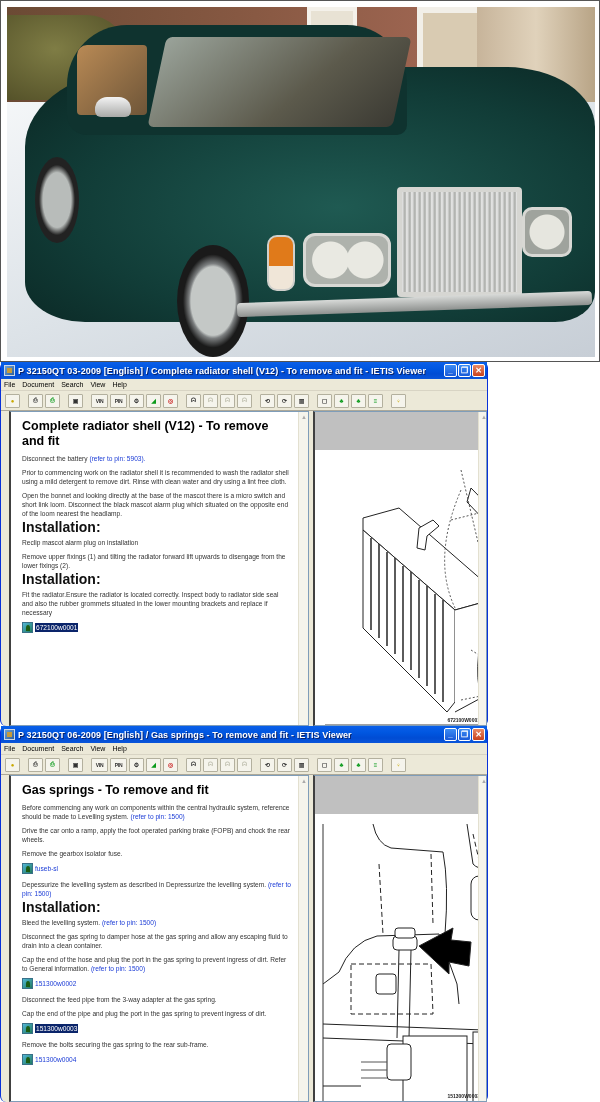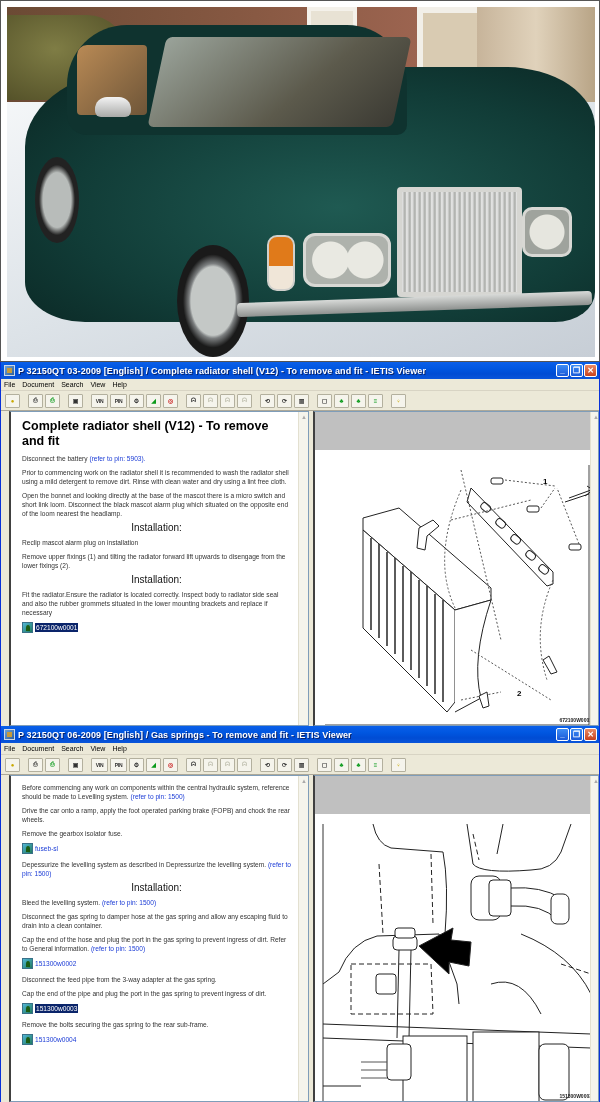--- a/index.html
+++ b/index.html
@@ -21,21 +21,21 @@
   .ph-grille { position: absolute; left: 390px; top: 180px; width: 125px; height: 110px; background: repeating-linear-gradient(90deg, #e8e8e8 0px, #a8aaa6 3px, #f4f4f4 5px); border: 5px solid #d6d6d2; border-radius: 4px; }
   .ph-headlamp1 { position: absolute; left: 296px; top: 226px; width: 88px; height: 54px; background: radial-gradient(circle at 30% 50%, #e9e9e2 0 18px, transparent 19px), radial-gradient(circle at 72% 50%, #e9e9e2 0 18px, transparent 19px), #aeb2ac; border: 3px solid #d8d8d4; border-radius: 12px; }
   .ph-headlamp2 { position: absolute; left: 515px; top: 200px; width: 50px; height: 50px; background: radial-gradient(circle, #e6e6df 0 17px, #9fa39d 18px); border: 3px solid #d8d8d4; border-radius: 10px; }
   .ph-indicator { position: absolute; left: 260px; top: 228px; width: 28px; height: 56px; background: linear-gradient(#e07a1a 0 55%, #f0e6d8 55%); border: 2px solid #d0d0cc; border-radius: 10px; }
   .ph-wheel1 { position: absolute; left: 170px; top: 238px; width: 72px; height: 112px; background: radial-gradient(ellipse at 50% 50%, #c4c8c6 0 22px, #7c7f80 24px, #1a1a1a 30px); border-radius: 50%; }
   .ph-wheel2 { position: absolute; left: 28px; top: 150px; width: 44px; height: 86px; background: radial-gradient(ellipse at 50% 50%, #b8bcba 0 14px, #222 18px); border-radius: 50%; }
   .ph-bumper { position: absolute; left: 230px; top: 290px; width: 355px; height: 14px; background: linear-gradient(#d8dad8, #8e918f); border-radius: 4px; transform: rotate(-2deg); }
   .ph-mirror { position: absolute; left: 88px; top: 90px; width: 36px; height: 20px; background: linear-gradient(#f3f3f3, #a9aaa8); border-radius: 12px 12px 6px 6px; }
 
   
-  .app { position: absolute; left: 0; width: 600px; background: #ece9d8; border-left: 1px solid #0831d9; border-right: 1px solid #0831d9; }
+  .app { position: absolute; left: 0; width: 488px; background: #ece9d8; border-left: 1px solid #0831d9; border-right: 1px solid #0831d9; border-radius: 6px; }
   .app1 { top: 362px; height: 364px; }
   .app2 { top: 726px; height: 376px; }
 
   .titlebar { height: 17px; background: linear-gradient(#0a5fe9, #0056e0 40%, #004cd4 70%, #0a55da); color: #fff; font-size: 9px; font-weight: bold; display: flex; align-items: center; padding-left: 3px; position: relative; }
   .title-icon { width: 11px; height: 11px; background: linear-gradient(135deg, #6fa2d8, #2d5f9c); border: 1px solid #cfd8e6; margin-right: 3px; flex-shrink: 0; position: relative; }
   .title-icon::after { content: ""; position: absolute; left: 2px; top: 2px; width: 5px; height: 5px; background: #c89b3a; }
   .title-text { white-space: nowrap; overflow: hidden; letter-spacing: 0.1px; text-shadow: 1px 1px 0 #0a246a; }
   .win-btns { position: absolute; right: 2px; top: 2px; display: flex; gap: 1px; }
   .win-btn { width: 13px; height: 13px; border: 1px solid #fff; border-radius: 2px; background: linear-gradient(#3c8cf4, #1a5ad8); color: #fff; font-size: 8px; line-height: 11px; text-align: center; font-weight: bold; }
   .win-btn.close { background: linear-gradient(#e98a66, #c8421d); }
@@ -54,21 +54,21 @@
 
   .panes { position: absolute; left: 0; right: 0; bottom: 0; display: flex; margin-left: 8px; }
   .app1 .panes { top: 49px; }
   .app2 .panes { top: 49px; }
 
   .text-pane { width: 300px; height: 100%; background: #fff; border: 1px solid #7f9db9; border-left: 2px solid #404040; position: relative; overflow: hidden; }
   .text-content { padding: 7px 0 0 11px; width: 280px; font-size: 6.6px; color: #333; line-height: 9px; }
   .doc-title { font-size: 12.5px; font-weight: bold; color: #000; line-height: 15px; margin-bottom: 5px; }
   .para { margin-bottom: 5px; }
   .link { color: #1a3bd6; }
-  .section { font-size: 10px; font-weight: normal; color: #111; margin: 2px 0 6px; text-align: center; }
+  .section { font-size: 14px; font-weight: bold; color: #111; margin: 2px 0 6px; }
   .img-link { display: flex; align-items: center; gap: 2px; margin-bottom: 6px; }
   .img-icon { width: 11px; height: 11px; background: linear-gradient(135deg, #54b8d8, #1f7a5f); border: 1px solid #3a7088; position: relative; }
   .img-icon::after { content: ""; position: absolute; left: 3px; top: 2px; width: 4px; height: 6px; background: #1c5d14; border-radius: 50% 50% 0 0; }
   .img-link span.link.sel { background: #0a246a; color: #fff; padding: 0 1px; }
 
   .vscroll { position: absolute; right: 0; top: 0; bottom: 0; width: 10px; background: #f5f4ec; border-left: 1px solid #e3e0d0; }
   .vscroll .arrow { width: 10px; height: 10px; font-size: 6px; color: #aaa; text-align: center; line-height: 10px; }
 
   .splitter { width: 4px; background: #ece9d8; }
 
@@ -312,20 +312,21 @@
         <span class="g">≡</span>
       </span>
     <span class="tb-sep"></span>
     <span class="tb">
         <span class="y">♀</span>
       </span>
   </div>
   <div class="panes">
     <div class="text-pane">
       <div class="text-content">
+        <div class="doc-title">Gas springs - To remove and fit</div>
         <div class="para"><span>Before commencing any work on components within the central hydraulic system, reference should be made to Levelling system. </span><span class="link">(refer to pin: 1500)</span></div>
         <div class="para">Drive the car onto a ramp, apply the foot operated parking brake (FOPB) and chock the rear wheels.</div>
         <div class="para">Remove the gearbox isolator fuse.</div>
         <div class="img-link">
           <span class="img-icon"></span>
           <span class="link">fuseb-sl</span>
         </div>
         <div class="para"><span>Depessurize the levelling system as described in Depressurize the levelling system. </span><span class="link">(refer to pin: 1500)</span></div>
         <div class="section">Installation:</div>
         <div class="para"><span>Bleed the levelling system. </span><span class="link">(refer to pin: 1500)</span></div>

